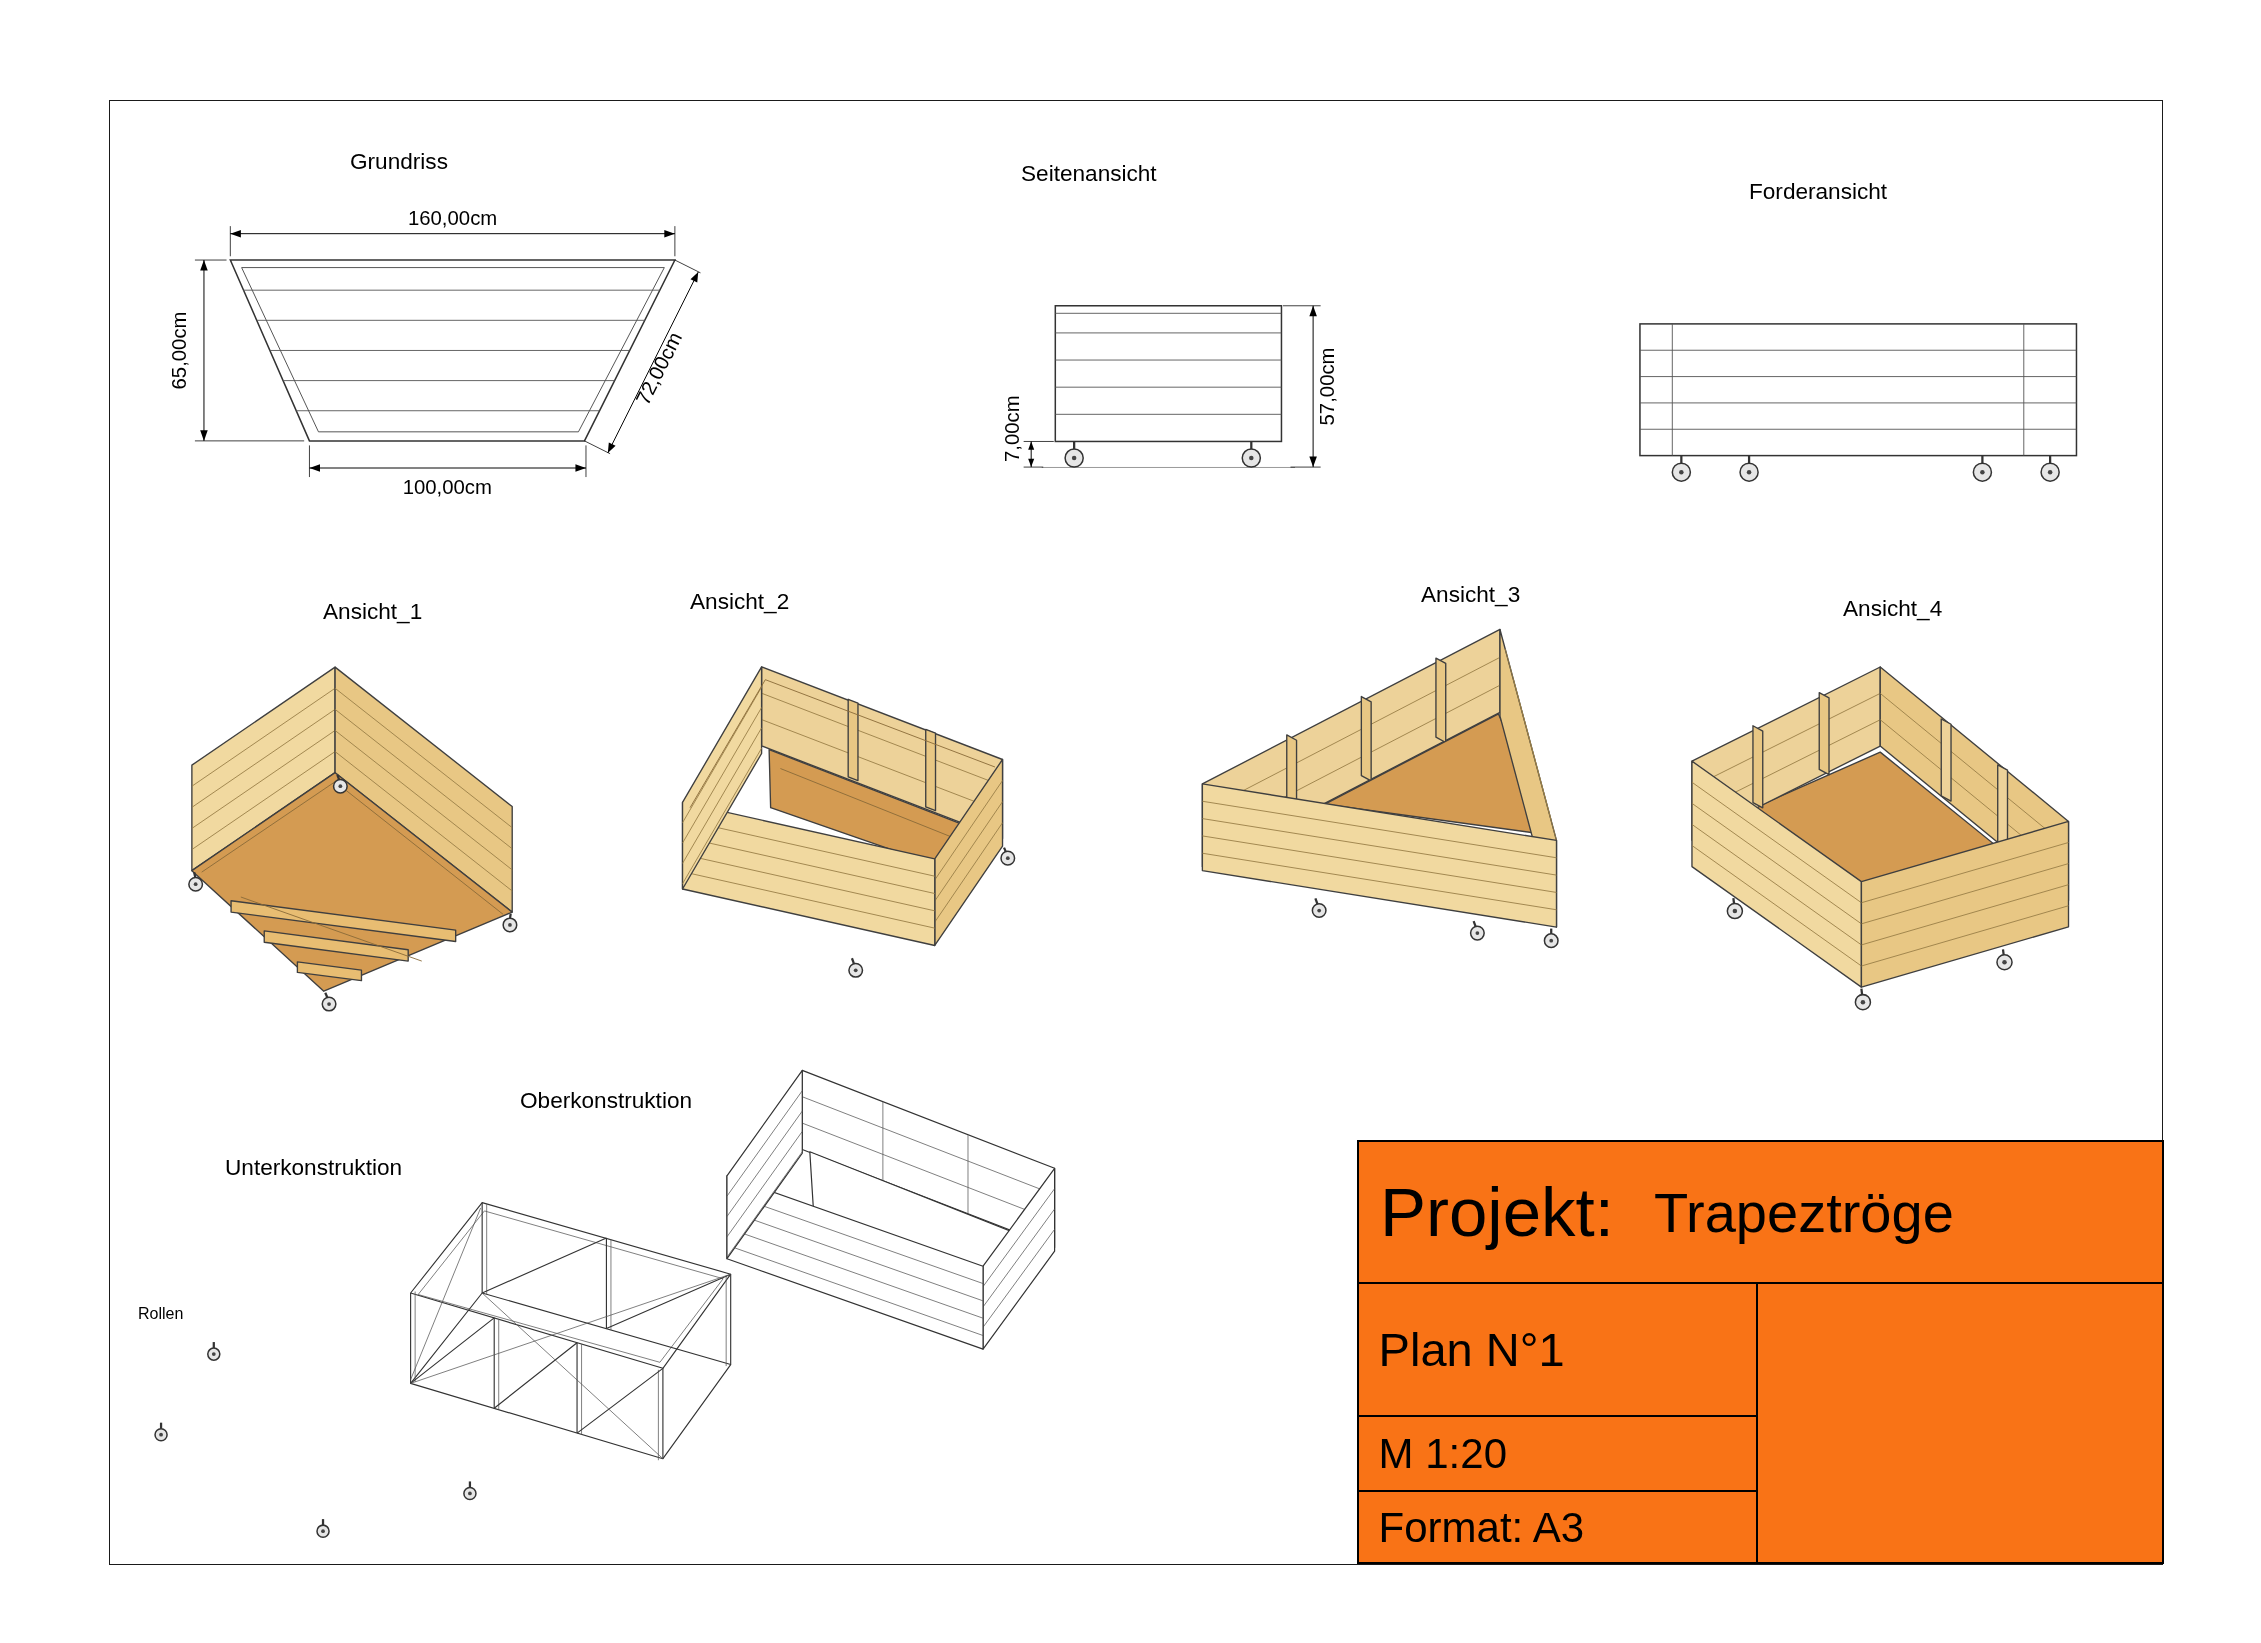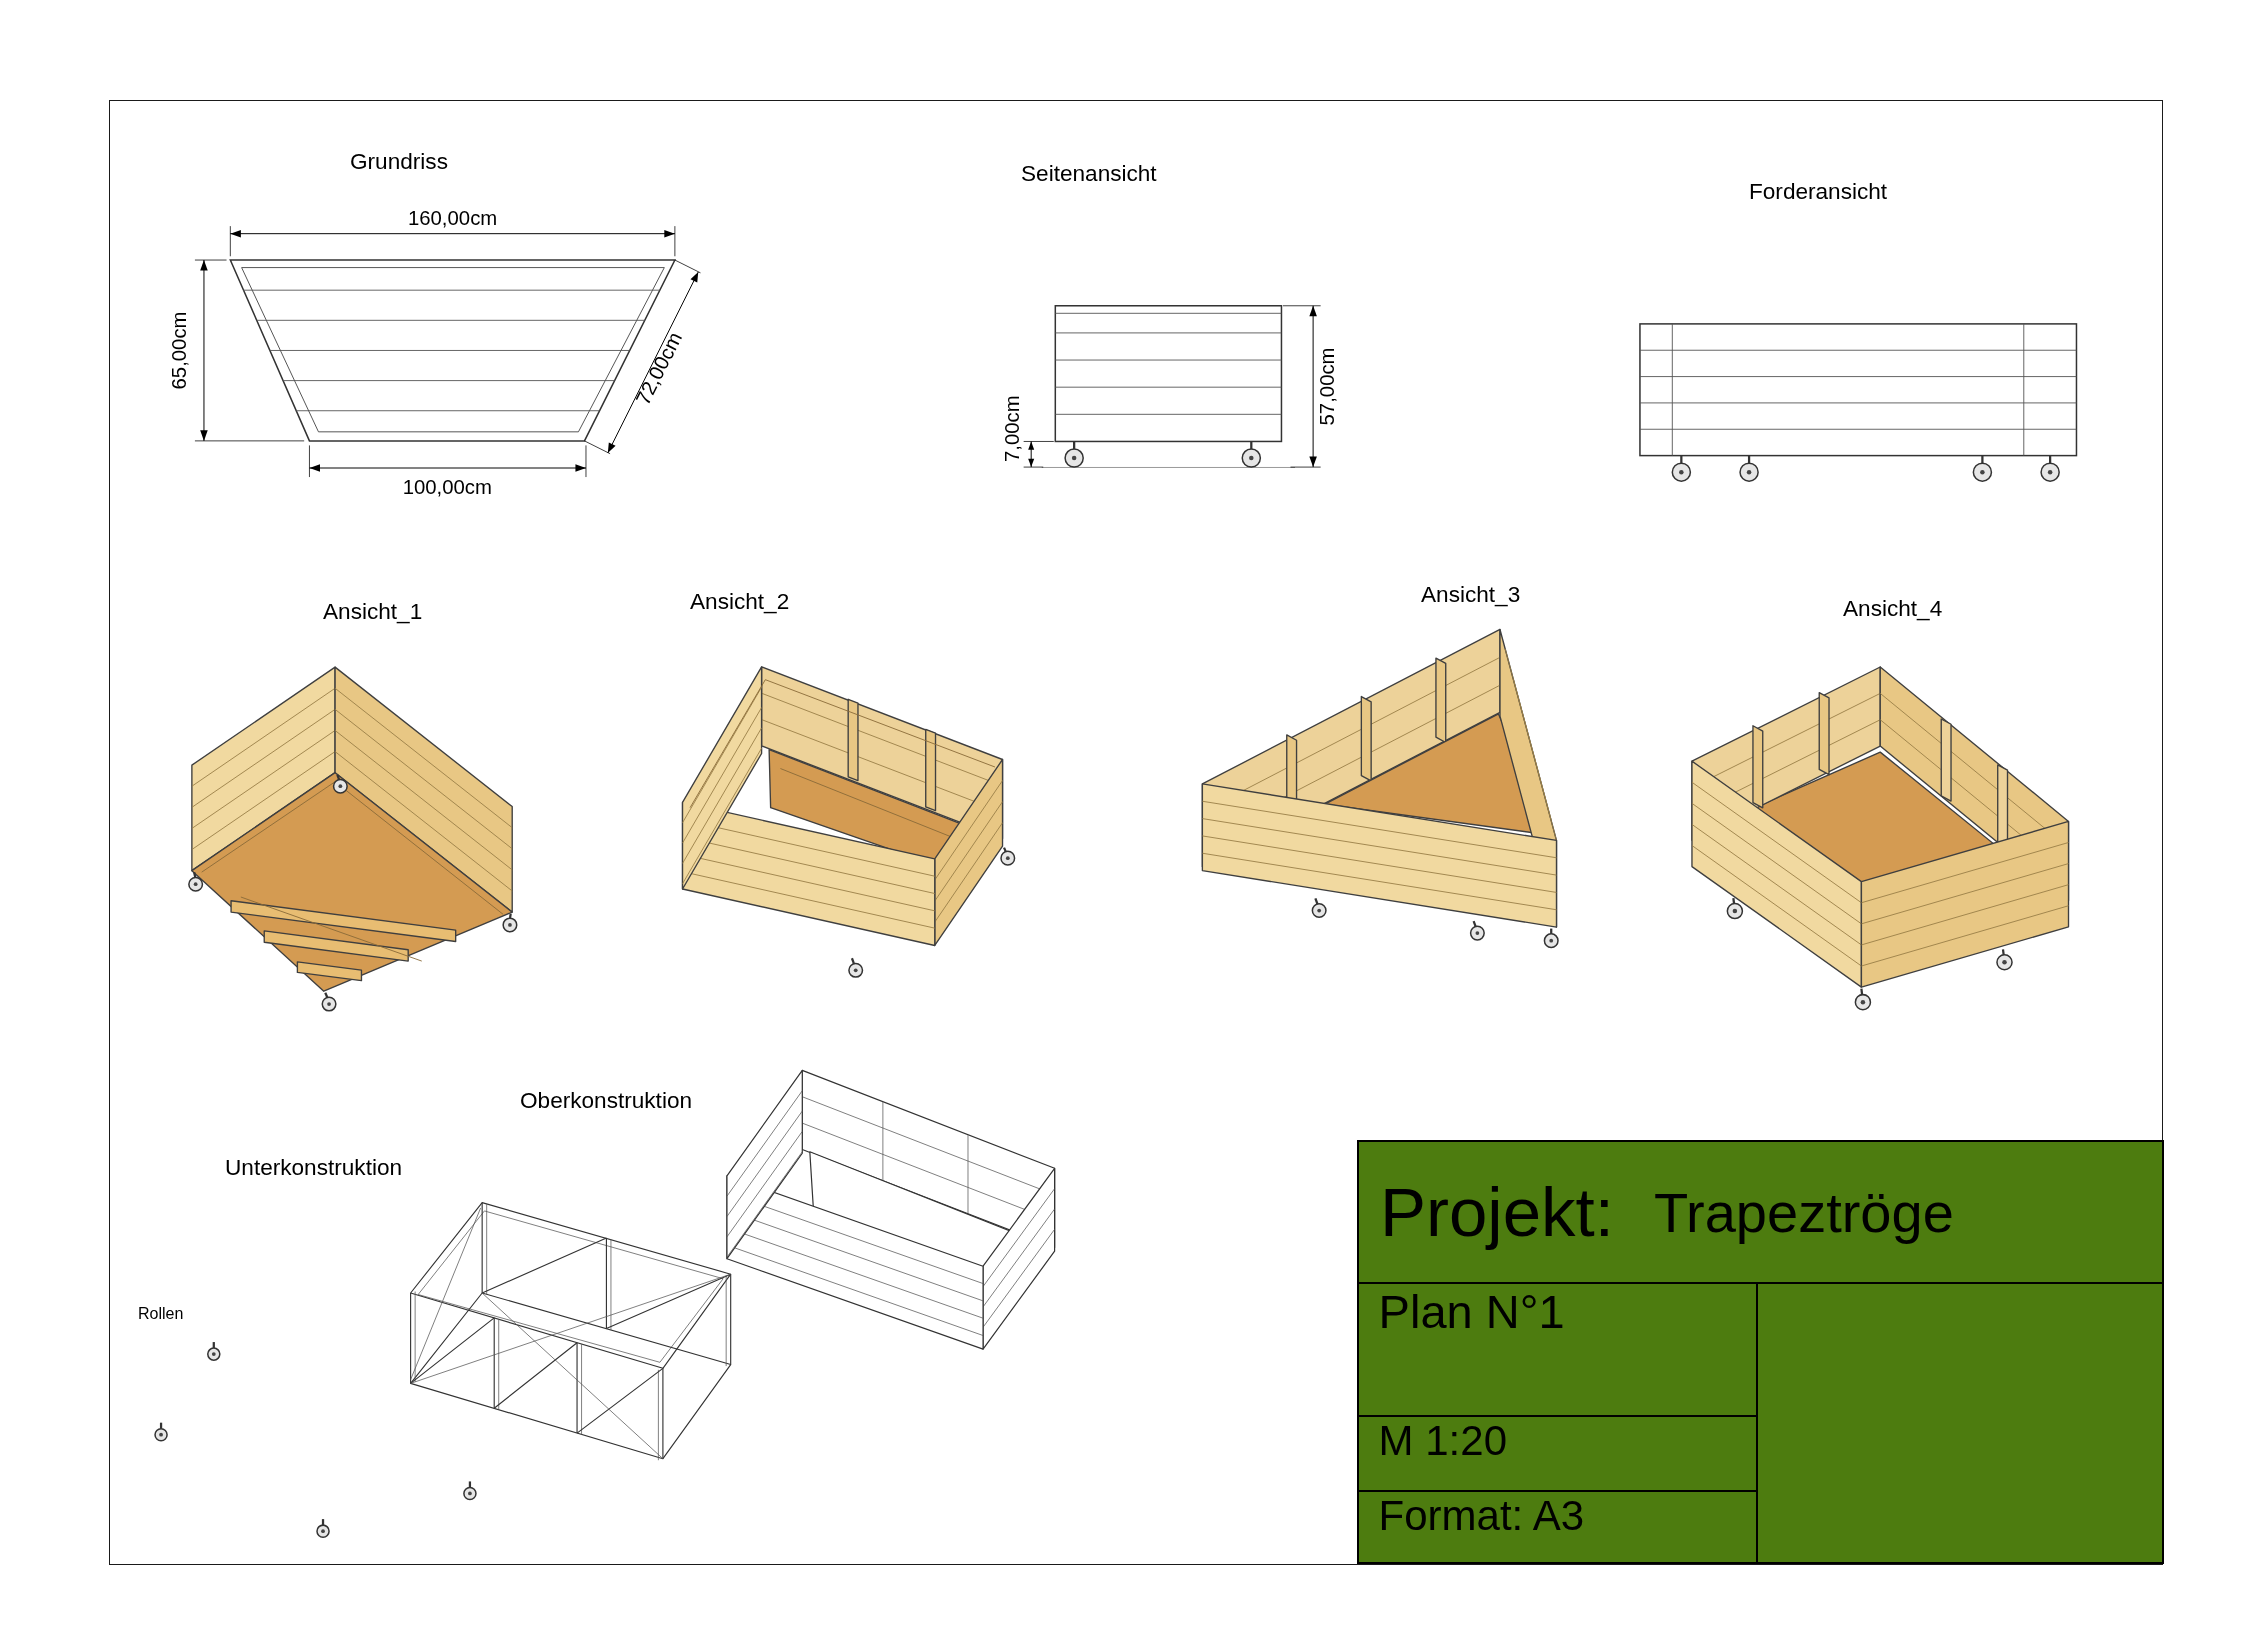--- a/index.html
+++ b/index.html
@@ -27,26 +27,26 @@
   .plan-inner{fill:none;stroke:#444;stroke-width:1.2}
   .plan-plank{stroke:#555;stroke-width:1.2;fill:none}
   .dim-line{stroke:#000;stroke-width:1.3;fill:none}
   .dim-wit{stroke:#000;stroke-width:1;fill:none}
   .arrow{fill:#000;stroke:none}
   .caster-wheel{fill:#e6e6e6;stroke:#333;stroke-width:2}
   .caster-hub{fill:#444}
   .caster-stem{stroke:#333;stroke-width:3;fill:none}
   .ground{stroke:#777;stroke-width:1;fill:none}
   
-  .title-block{position:absolute;left:1357px;top:1140px;width:807px;height:424px;border:2.3px solid #000;background:#4d7c0f}
+  .title-block{position:absolute;left:1357px;top:1140px;width:807px;height:424px;border:2.3px solid #000;background:#f97316}
   .tb-project-row{position:absolute;left:0;top:0;width:100%;height:142px;border-bottom:2.3px solid #000;display:flex;align-items:center;padding-left:21px}
   .tb-project-label{font-size:69px}
   .tb-project-name{font-size:56px;margin-left:40px}
   .tb-left{position:absolute;left:0;top:142px;bottom:0;width:399px;border-right:2.3px solid #000}
-  .tb-cell{display:flex;align-items:flex-start;padding-left:19.6px;width:100%}
+  .tb-cell{display:flex;align-items:center;padding-left:19.6px;width:100%}
   .tb-plan{height:133px;border-bottom:2.3px solid #000;font-size:47px}
   .tb-scale{height:75px;border-bottom:2.3px solid #000;font-size:42px}
   .tb-format{height:72px;font-size:42px}
   .tb-right{position:absolute;left:399px;top:142px;right:0;bottom:0}
 </style>
 </head>
 <body>
 
 <div class="sheet-frame"></div>
 

